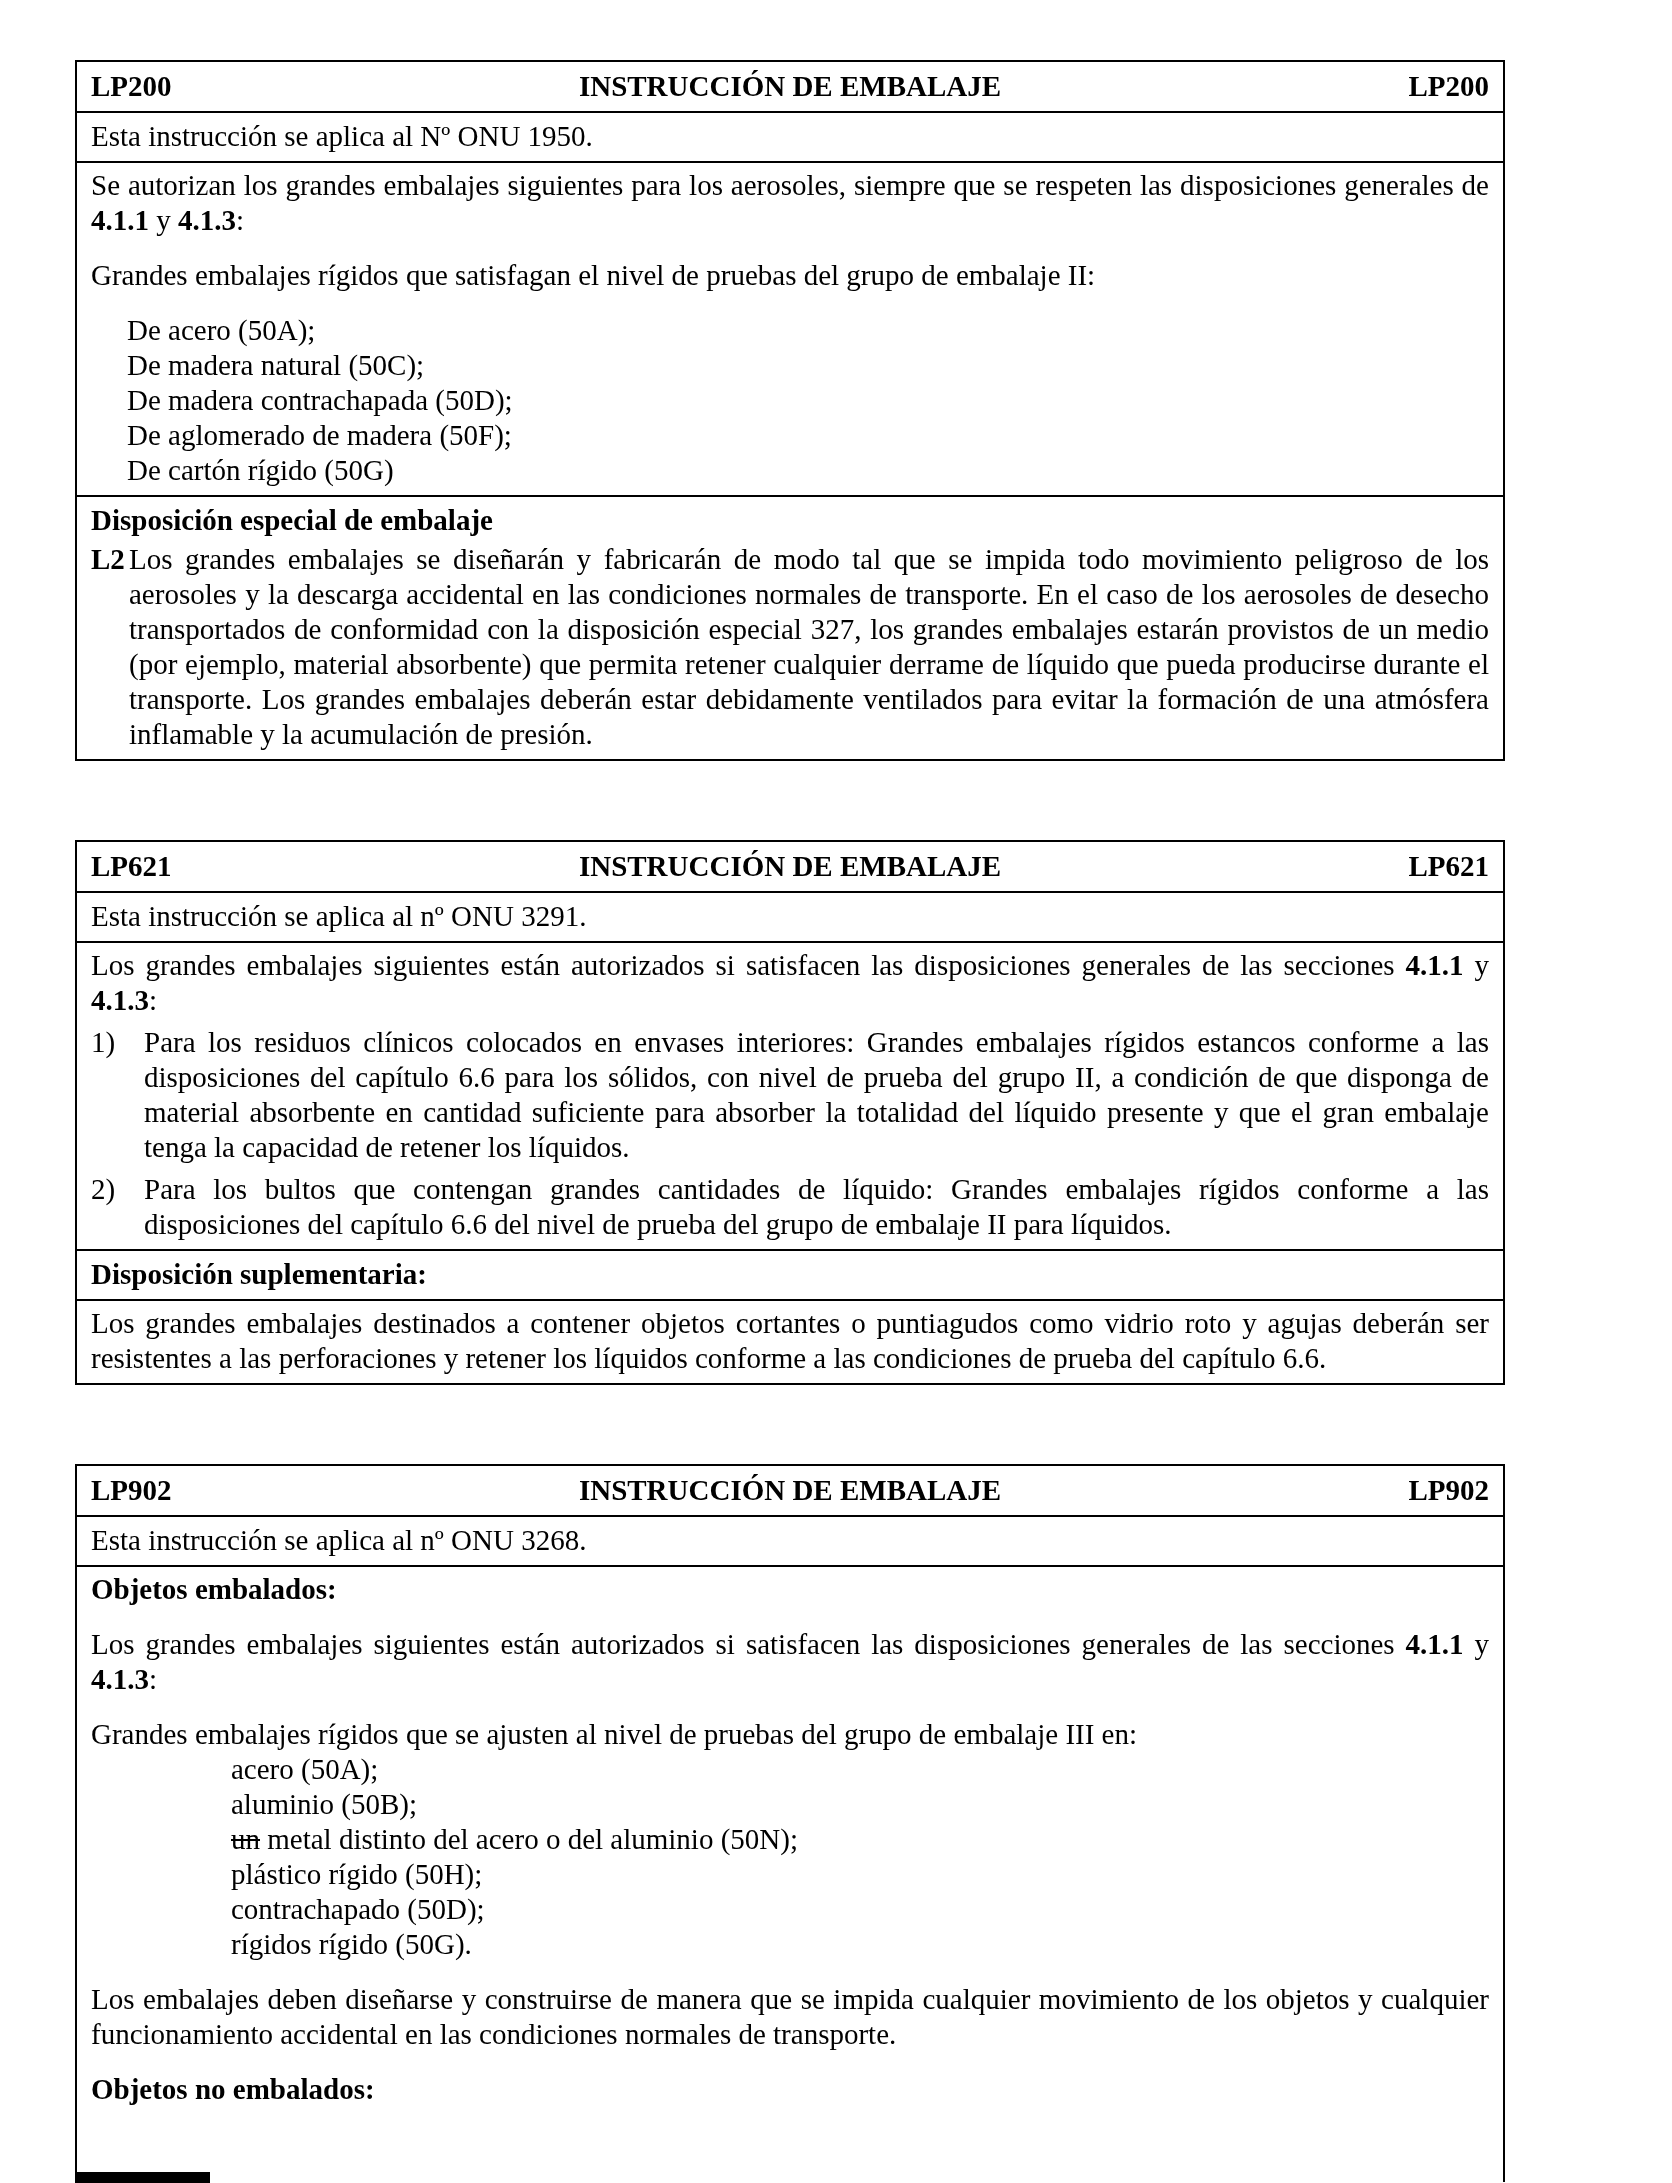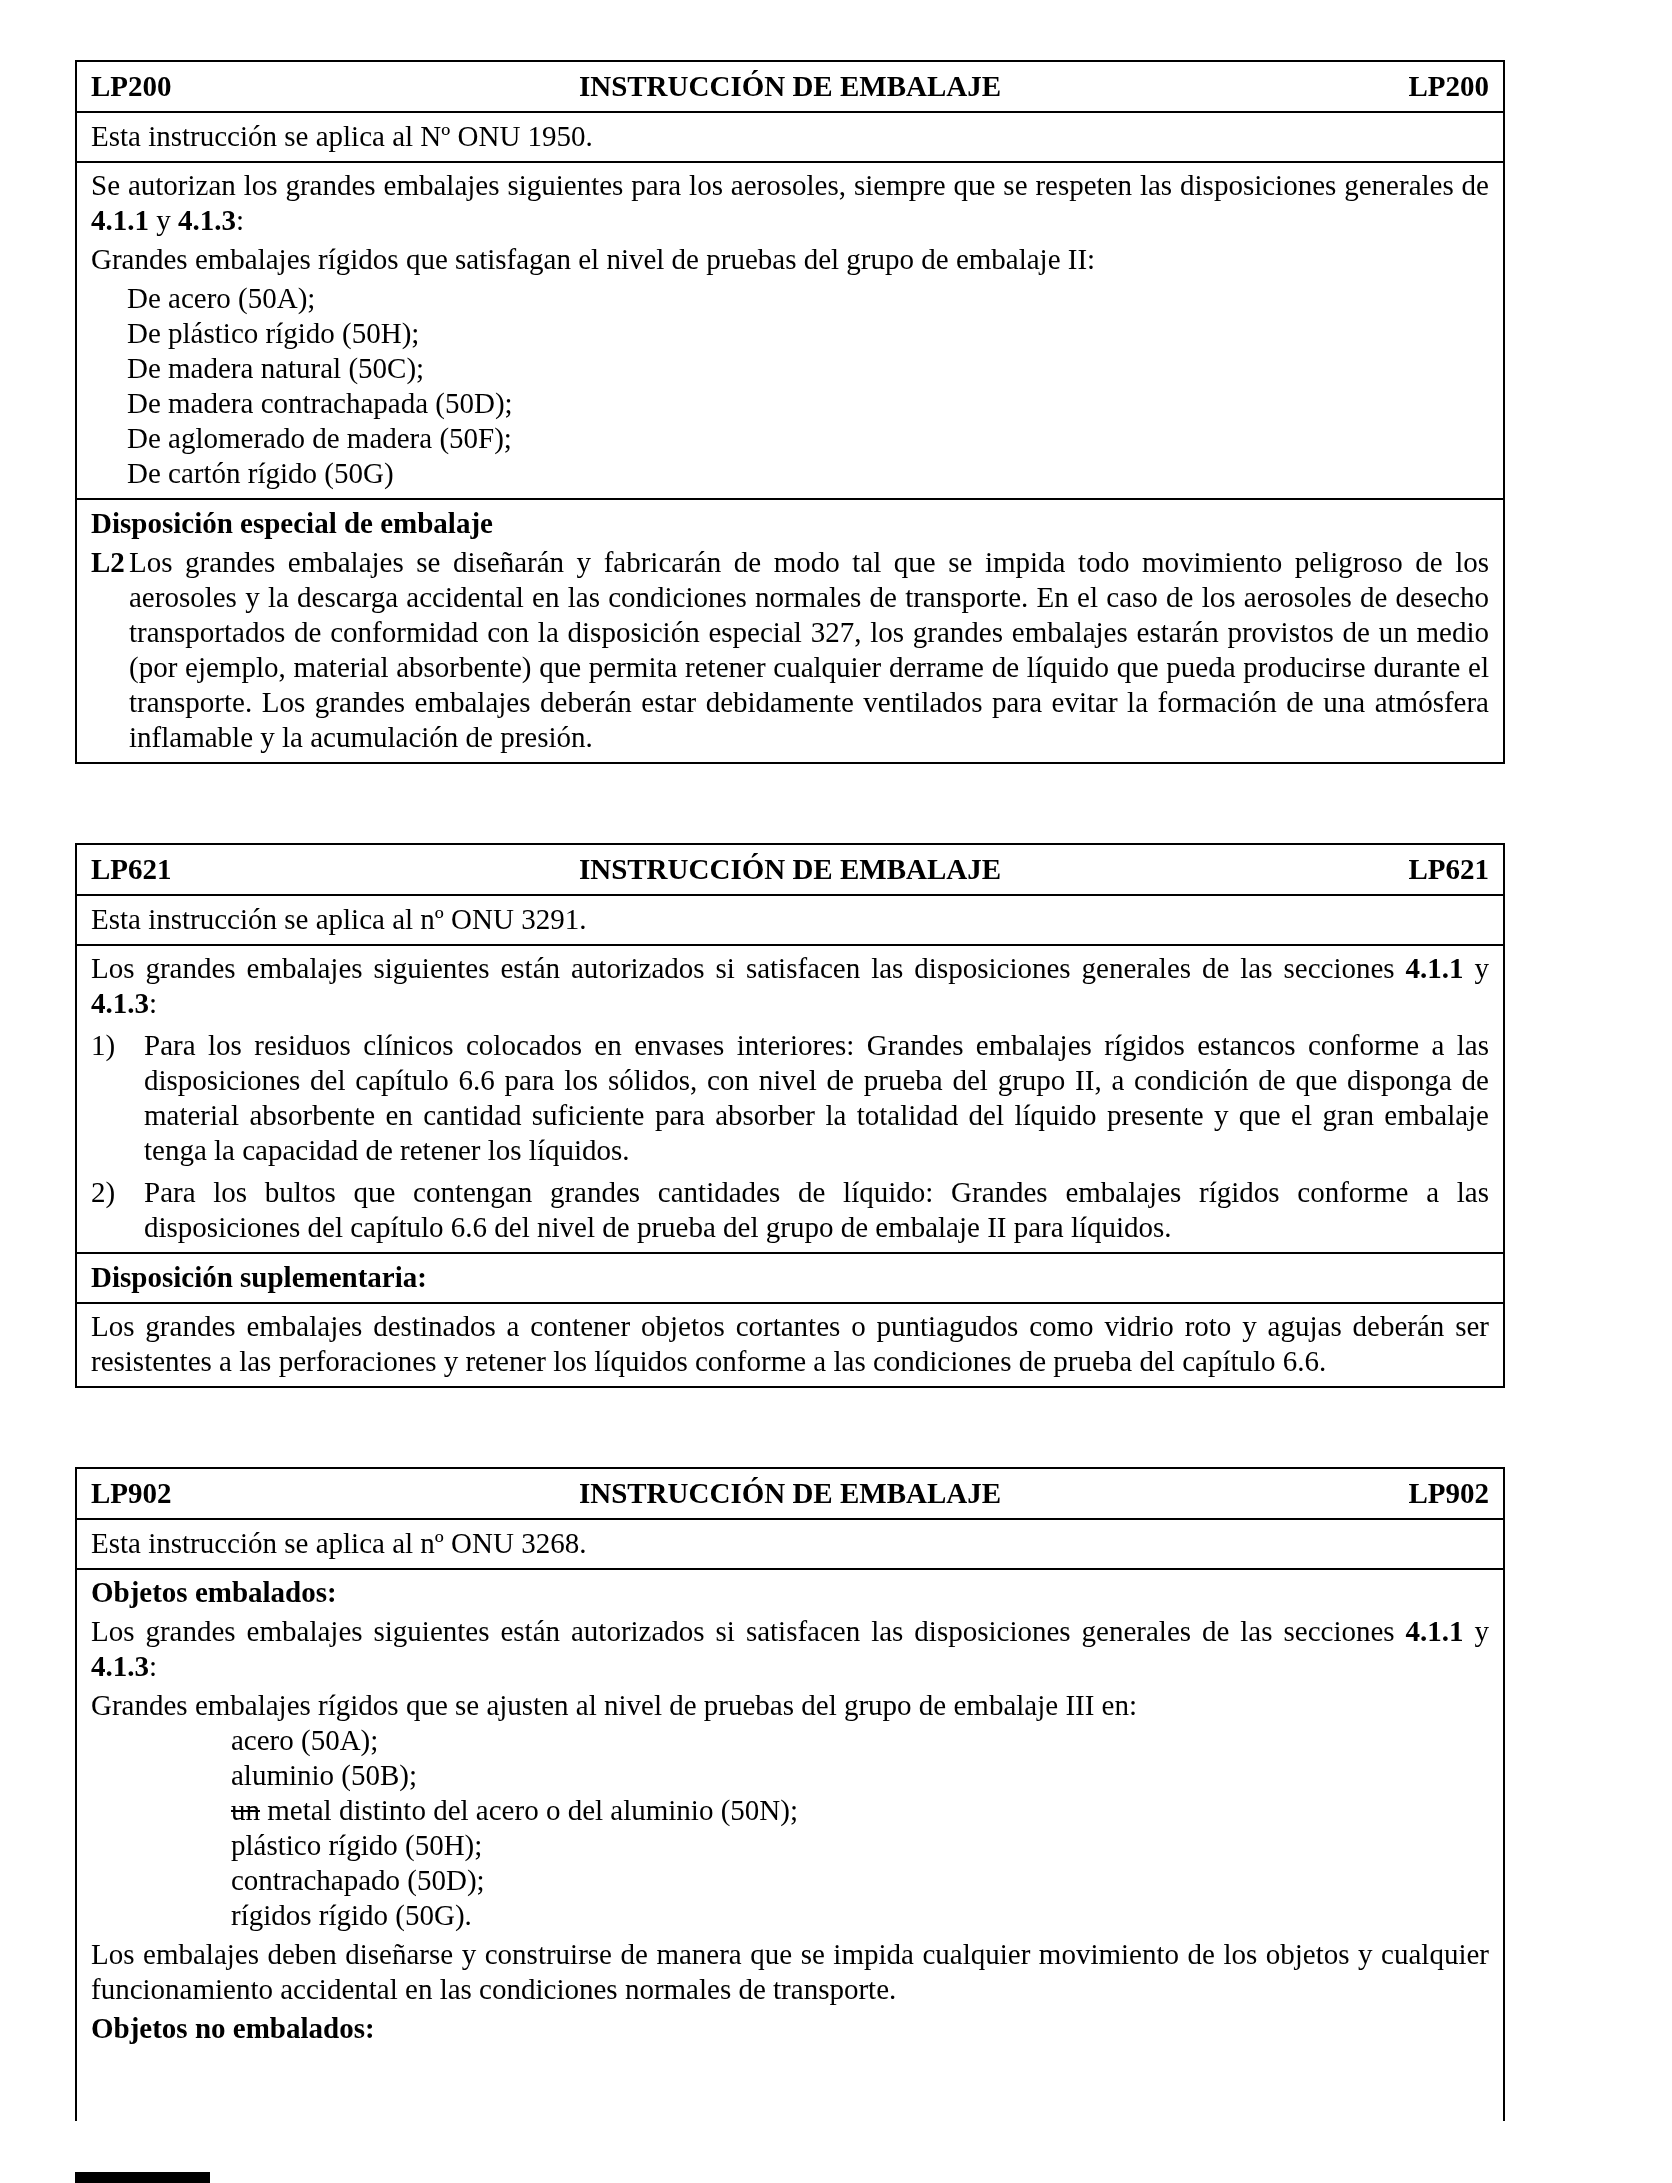--- a/index.html
+++ b/index.html
@@ -37,21 +37,21 @@
     grid-template-columns: 1fr auto 1fr;
     align-items: baseline;
     font-weight: bold;
     padding: 7px 14px;
   }
   .header-row .code-left  { justify-self: start; }
   .header-row .title-center { justify-self: center; text-align: right; }
   .header-row .code-right { justify-self: end; text-align: right; }
   .just { text-align: justify; }
   .b { font-weight: bold; }
-  .mt { margin-top: 4px; }
+  .mt { margin-top: 20px; }
   .list-l1 { margin-left: 36px; }
   .list-l2 { margin-left: 140px; }
   .hang-item { display: flex; margin-top: 7px; }
   .hang-item .num { flex: 0 0 53px; }
   .hang-item .itext { flex: 1; text-align: justify; }
   .l2-block { display: flex; margin-top: 4.7px; }
   .l2-block .l2-label { flex: 0 0 38px; font-weight: bold; }
   .l2-block .l2-text { flex: 1; text-align: justify; }
   .strike { text-decoration: line-through; }
   .pad-bottom { padding-bottom: 75px; }
@@ -76,21 +76,20 @@
       <span class="code-right">LP200</span>
     </div>
     <div class="row">
       <span>Esta instrucción se aplica al Nº ONU 1950.</span>
     </div>
     <div class="row">
       <p class="just"><span>Se autorizan los grandes embalajes siguientes para los aerosoles, siempre que se respeten las disposiciones generales de </span><span class="b">4.1.1</span><span> y </span><span class="b">4.1.3</span><span>:</span></p>
       <p class="just mt">Grandes embalajes rígidos que satisfagan el nivel de pruebas del grupo de embalaje II:</p>
       <div class="list-l1 mt">
         <div>De acero (50A);</div>
-        <div>De plástico rígido (50H);</div>
         <div>De madera natural (50C);</div>
         <div>De madera contrachapada (50D);</div>
         <div>De aglomerado de madera (50F);</div>
         <div>De cartón rígido (50G)</div>
       </div>
     </div>
     <div class="row">
       <p class="b">Disposición especial de embalaje</p>
       <div class="l2-block">
         <span class="l2-label">L2</span>

